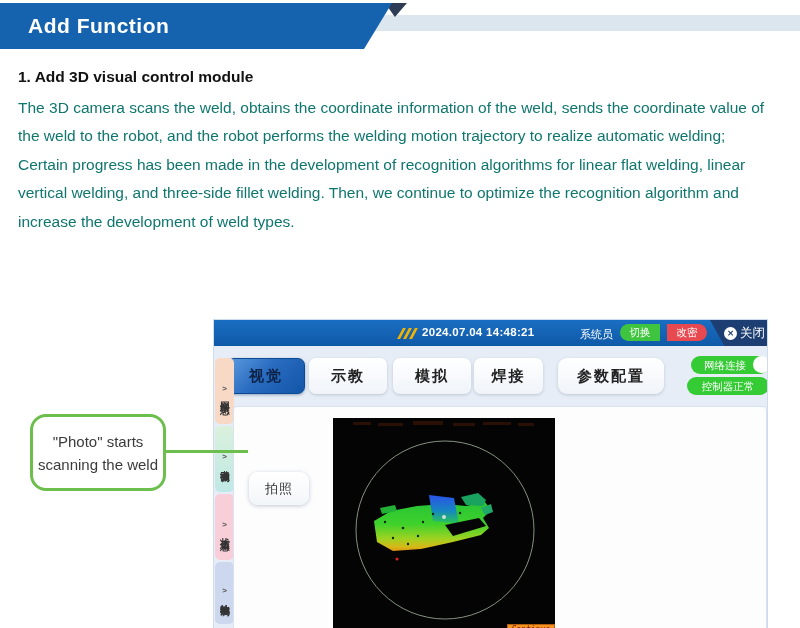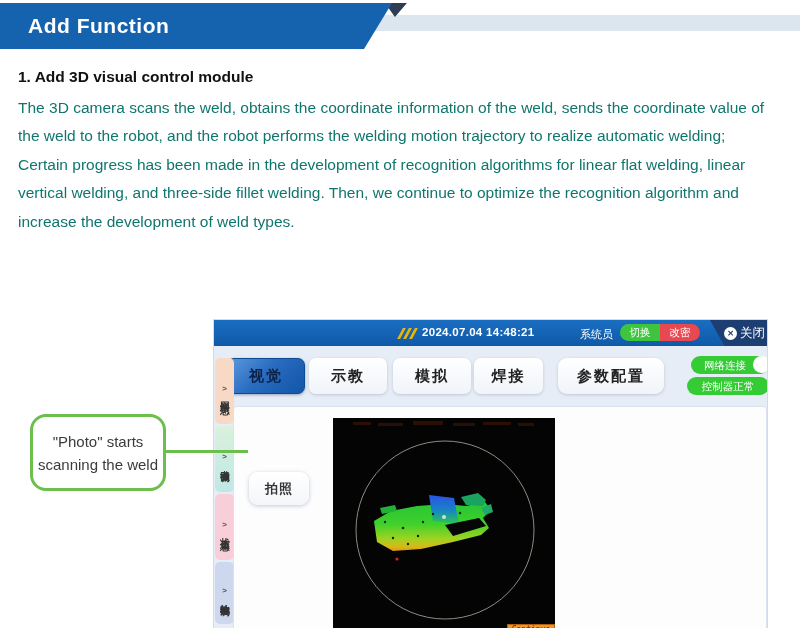--- a/index.html
+++ b/index.html
@@ -29,21 +29,21 @@
   
   .panel { position:absolute; left:213px; top:287px; width:555px; height:328px; background:#e6edf6;
            border:1px solid #cfdcec; z-index:5; overflow:hidden;margin-top:32px; }
 
   
   .titlebar { position:absolute; left:0; top:0; width:555px; height:26px; background:linear-gradient(#1a6ec2,#0f59a8); }
   .slashes { position:absolute; left:186px; top:8px; display:flex; gap:3px; }
   .slash { width:3px; height:11px; background:#f0b400; transform:skewX(-28deg); }
   .tb-time { position:absolute; left:208px; top:6px; color:#fff; font-size:11.5px; font-weight:600; letter-spacing:.3px; }
   .tb-user { position:absolute; left:366px; top:7px; color:#fff; font-size:11px; }
-  .capsule { position:absolute; left:406px; top:4px; height:17px; border-radius:9px; overflow:hidden; display:flex; }
+  .capsule { position:absolute; left:406px; top:4px; height:17px; border-radius:9px; overflow:hidden; display:flex;gap:7px; }
   .capsule span { color:#fff; font-size:10.5px; line-height:17px; width:40px; text-align:center; cursor:pointer; }
   .cap-green { background:#3fc43f; }
   .cap-red { background:#e84850; }
   .tb-navy { position:absolute; right:0; top:0; width:72px; height:26px; background:#1d3e72;
              clip-path:polygon(18% 0,100% 0,100% 100%,38% 100%); }
   .tb-close { position:absolute; right:4px; top:5px; display:flex; align-items:center; gap:3px; cursor:pointer; }
   .close-circle { width:13px; height:13px; border-radius:50%; background:#fff; color:#1d3e72;
                   font-size:8px; line-height:13px; text-align:center; font-weight:700; }
   .close-label { color:#fff; font-size:12.5px; }
 
@@ -76,21 +76,21 @@
   .st2 { top:106px; height:66px; background:linear-gradient(#daf1dc,#bfe8e5); }
   .st3 { top:174px; height:66px; background:#f8cfd8; }
   .st4 { top:242px; height:62px; background:#cdd7ee; }
 
   
   .content { position:absolute; left:19px; top:86px; width:534px; height:239px; background:#fdfdfe;
              border:1px solid #d8e2f0; border-radius:4px; }
   .photo-btn { position:absolute; left:35px; top:152px; width:60px; height:33px; border-radius:9px;
                background:linear-gradient(#ffffff,#f3f6f9); box-shadow:0 1px 4px rgba(60,80,110,.3);
                font-size:13px; color:#333; display:flex; align-items:center; justify-content:center;
-               letter-spacing:1px; cursor:pointer;font-weight:bold; }
+               letter-spacing:1px; cursor:pointer; }
 
   
   .scan-canvas { position:absolute; left:119px; top:98px; width:222px; height:222px; background:#040404; }
   .continue-btn { position:absolute; left:174px; top:206px; width:48px; height:21px; background:#f6921e;
                   border:1px solid #b06010; color:#7a2000; font-size:8px; line-height:10px; text-align:center;
                   font-family:"DejaVu Sans Mono", monospace; cursor:pointer; }
 </style>
 </head>
 <body>
 

